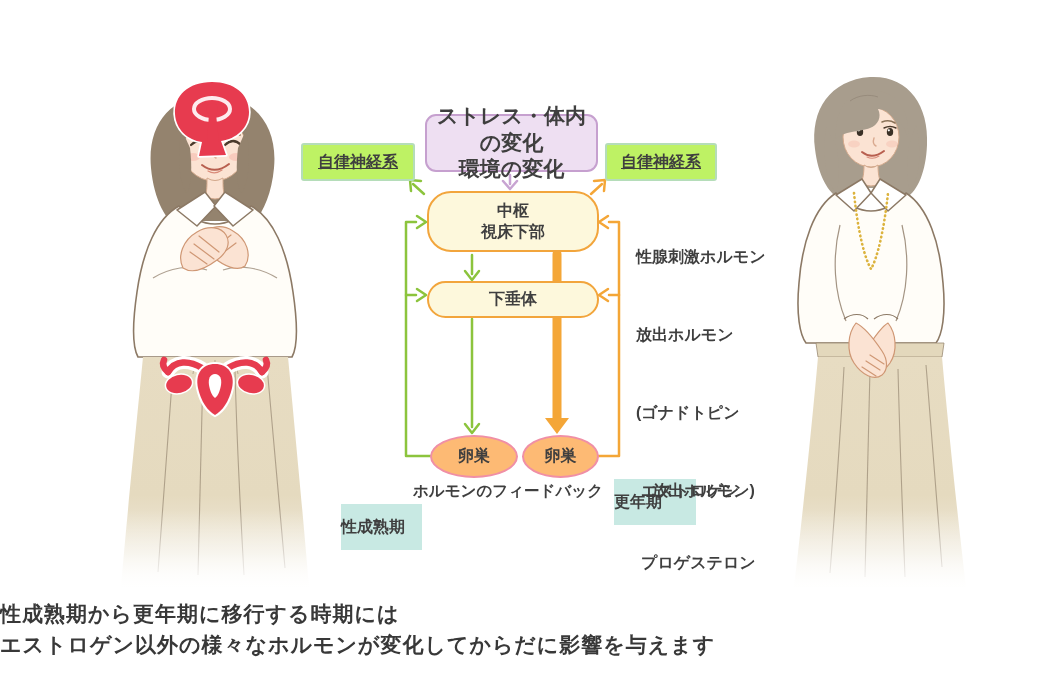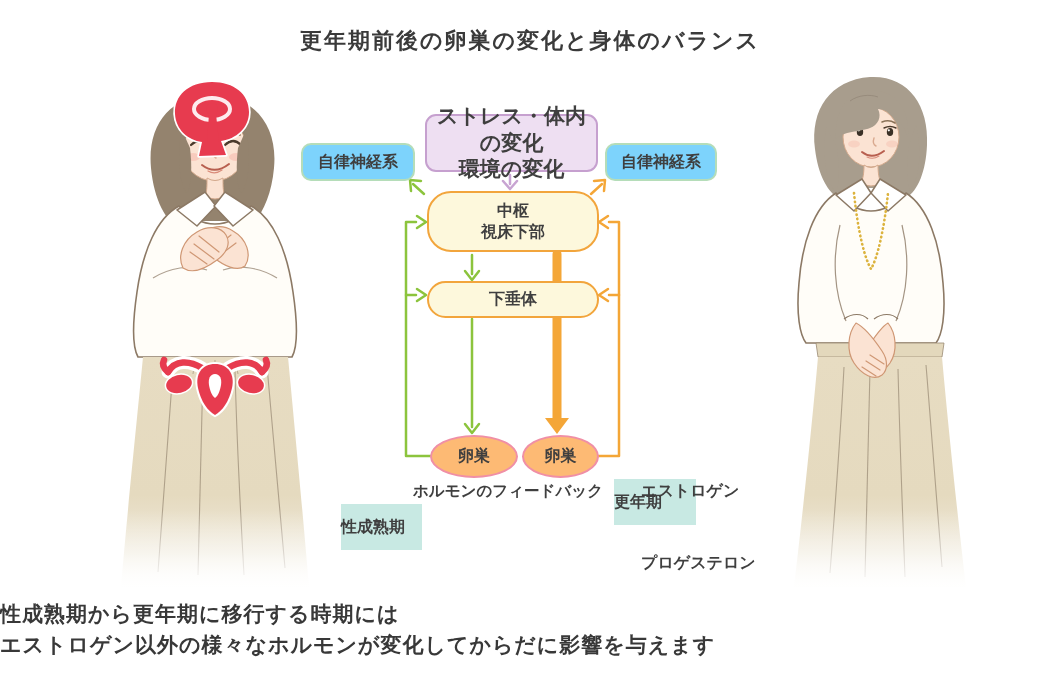--- a/index.html
+++ b/index.html
@@ -5,21 +5,21 @@
   html,body{margin:0;padding:0;background:#fff;}
   .stage{position:relative;width:1060px;height:700px;background:#ffffff;overflow:hidden;
          font-family:"Liberation Sans","DejaVu Sans",sans-serif;color:#3f3f3f;}
   .abs{position:absolute;}
   .title{top:26px;left:0;width:100%;text-align:center;font-size:22px;font-weight:bold;
          letter-spacing:2px;color:#3a3a3a;z-index:3;}
   .box{position:absolute;display:flex;flex-direction:column;align-items:center;justify-content:center;
        text-align:center;line-height:1.28;z-index:2;box-sizing:border-box;font-weight:600;}
   .stress{left:425px;top:114px;width:173px;height:58px;background:#eedff2;
           border:2px solid #c6a0cf;border-radius:11px;font-size:21px;}
-  .ans{background:#7dd3fc;border:2px solid #b5ddb9;border-radius:10px;font-size:16px;height:38px;}
+  .ans{background:#bef264;border:2px solid #b5ddb9;border-radius:3px;font-size:16px;height:38px;text-decoration:underline;}
   .ans-l{left:301px;top:143px;width:114px;}
   .ans-r{left:605px;top:143px;width:112px;}
   .ybox{background:#fdf8dc;border:2.5px solid #f2a53c;border-radius:24px;font-size:16px;}
   .hypo{left:427px;top:191px;width:172px;height:61px;}
   .pit{left:427px;top:281px;width:172px;height:37px;}
   .ovary{background:#fdba74;border:2px solid #f08fa6;border-radius:50%;font-size:16px;}
   .ov-l{left:430px;top:435px;width:88px;height:43px;}
   .ov-r{left:522px;top:435px;width:77px;height:43px;}
   .feedback{left:406px;top:481px;width:204px;text-align:center;font-size:15.5px;font-weight:600;z-index:2;}
   .badge{position:absolute;background:#c8e9e3;display:flex;align-items:center;justify-content:flex-start;
@@ -38,21 +38,20 @@
   .o{stroke:#f4a637;stroke-width:2.5px;}
   .p{stroke:#c8a4d2;stroke-width:2.5px;}
   .othick{stroke:#f4a637;stroke-width:9px;}
   .ofill{fill:#f4a637;stroke:none;}
 </style>
 </head>
 <body>
 
 <div class="stage">
 
-  <div class="abs title">更年期前後の卵巣の変化と身体のバランス</div>
 
   <svg class="figure" style="left:95px;top:60px;" width="230" height="535" viewBox="0 0 230 535">
     <defs>
       <linearGradient id="gradL" x1="0" y1="0" x2="0" y2="1">
         <stop offset="0" stop-color="#e7dcc2"></stop>
           <stop offset="0.6" stop-color="#e5dabf"></stop>
         <stop offset="0.85" stop-color="#efe9da"></stop>
           <stop offset="1" stop-color="#fdfcf9"></stop>
       </linearGradient>
       <linearGradient id="fadeL" x1="0" y1="0" x2="0" y2="1">
@@ -289,20 +288,26 @@
 
   <div class="abs feedback">ホルモンのフィードバック</div>
 
   <div class="badge badge-l">
     <span>性成熟期</span>
   </div>
   <div class="badge badge-r">
     <span>更年期</span>
   </div>
 
+  <div class="sidetext gnrh">
+    <div>性腺刺激ホルモン</div>
+    <div>放出ホルモン</div>
+    <div>(ゴナドトピン</div>
+    <div>　放出ホルモン)</div>
+  </div>
 
   <div class="sidetext hormones">
     <div>エストロゲン</div>
     <div>プロゲステロン</div>
   </div>
 
   <div class="abs caption">
     <div>性成熟期から更年期に移行する時期には</div>
     <div>エストロゲン以外の様々なホルモンが変化してからだに影響を与えます</div>
   </div>

